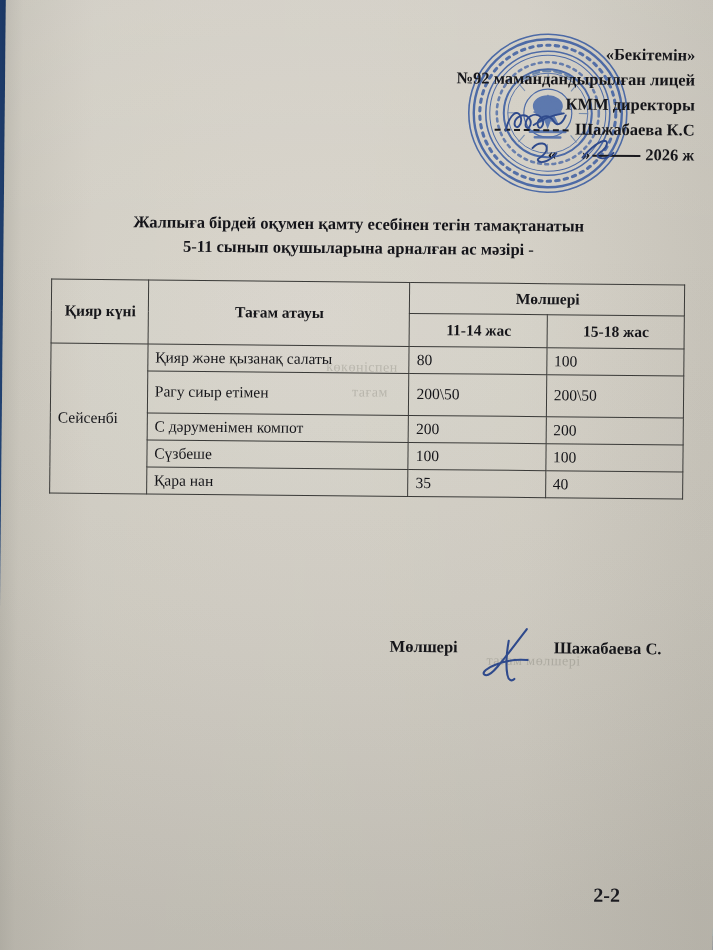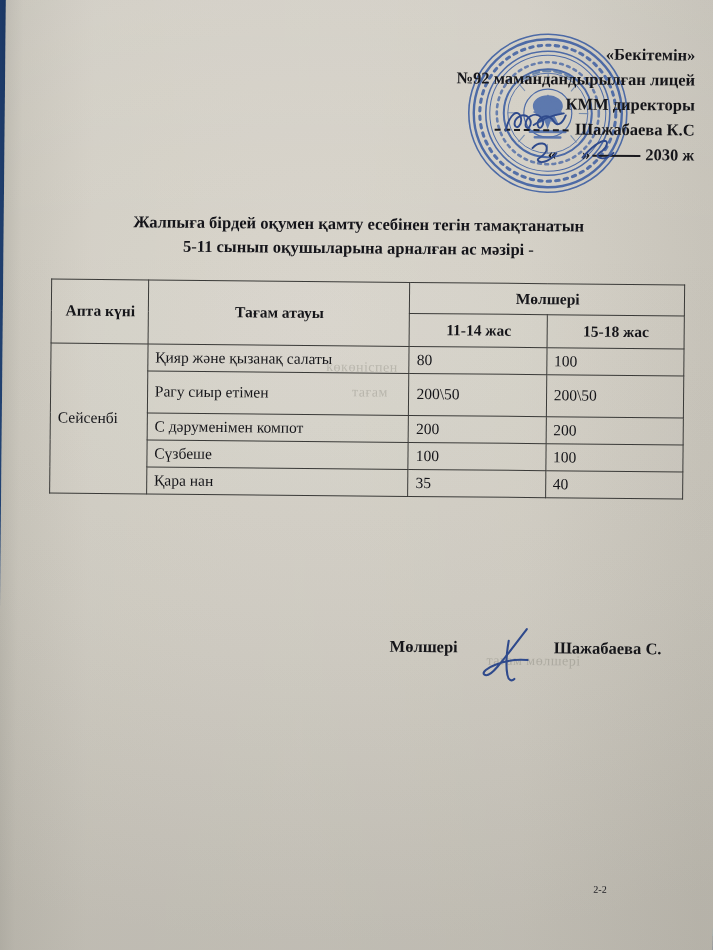--- a/index.html
+++ b/index.html
@@ -223,22 +223,22 @@
     z-index: 5;
     white-space: nowrap;
   }
   #nurse-block .gap { display: inline-block; width: 96px; }
 
   
   #page-number {
     position: absolute;
     left: 596px;
     top: 878px;
-    font-weight: normal;
-    font-size: 10px;
+    font-weight: bold;
+    font-size: 20px;
     color: #1b1b20;
     z-index: 5;
   }
 </style>
 </head>
 <body>
 
 <div id="photo">
 
   <div id="desk-left"></div>
@@ -291,21 +291,21 @@
       </svg>
 
       <div id="approval">
         <div class="line">«Бекітемін»</div>
         <div class="line">№92 мамандандырылған лицей</div>
         <div class="line">КММ директоры</div>
         <div class="line">
           <span class="sigdash"></span><span>Шажабаева К.С</span>
         </div>
         <div class="line">
-          <span>«</span><span class="blank-short"></span><span>»</span><span class="blank-line"></span><span>2030 ж</span>
+          <span>«</span><span class="blank-short"></span><span>»</span><span class="blank-line"></span><span>2026 ж</span>
         </div>
       </div>
 
       <svg class="ink" id="hand-dir" viewBox="0 0 70 34">
         <g fill="none" stroke="#2f4a8c" stroke-width="1.9" stroke-linecap="round">
           <path d="M4 26 C8 8, 16 4, 19 12 C21 19, 15 26, 13 20 C12 13, 22 6, 28 14 C31 19, 26 27, 24 21 C23 13, 33 5, 40 13 C44 19, 38 27, 36 20 C35 12, 46 7, 52 16 C55 21, 60 20, 64 10"></path>
           <path d="M32 20 C40 14, 50 10, 62 8"></path>
         </g>
       </svg>
       <svg class="ink" id="hand-day" viewBox="0 0 36 28">
@@ -330,21 +330,21 @@
 
       <table id="menu-table">
         <colgroup>
           <col class="col-day">
             <col class="col-dish">
             <col class="col-amt">
             <col class="col-amt">
         </colgroup>
         <thead>
           <tr>
-            <th class="day-head" rowspan="2">Апта күні</th>
+            <th class="day-head" rowspan="2">Қияр күні</th>
             <th class="dish-head" rowspan="2">Тағам атауы</th>
             <th class="amount-head" colspan="2">Мөлшері</th>
           </tr>
           <tr>
             <th class="age-head">11-14 жас</th>
             <th class="age-head">15-18 жас</th>
           </tr>
         </thead>
         <tbody>
           <tr class="r1">

